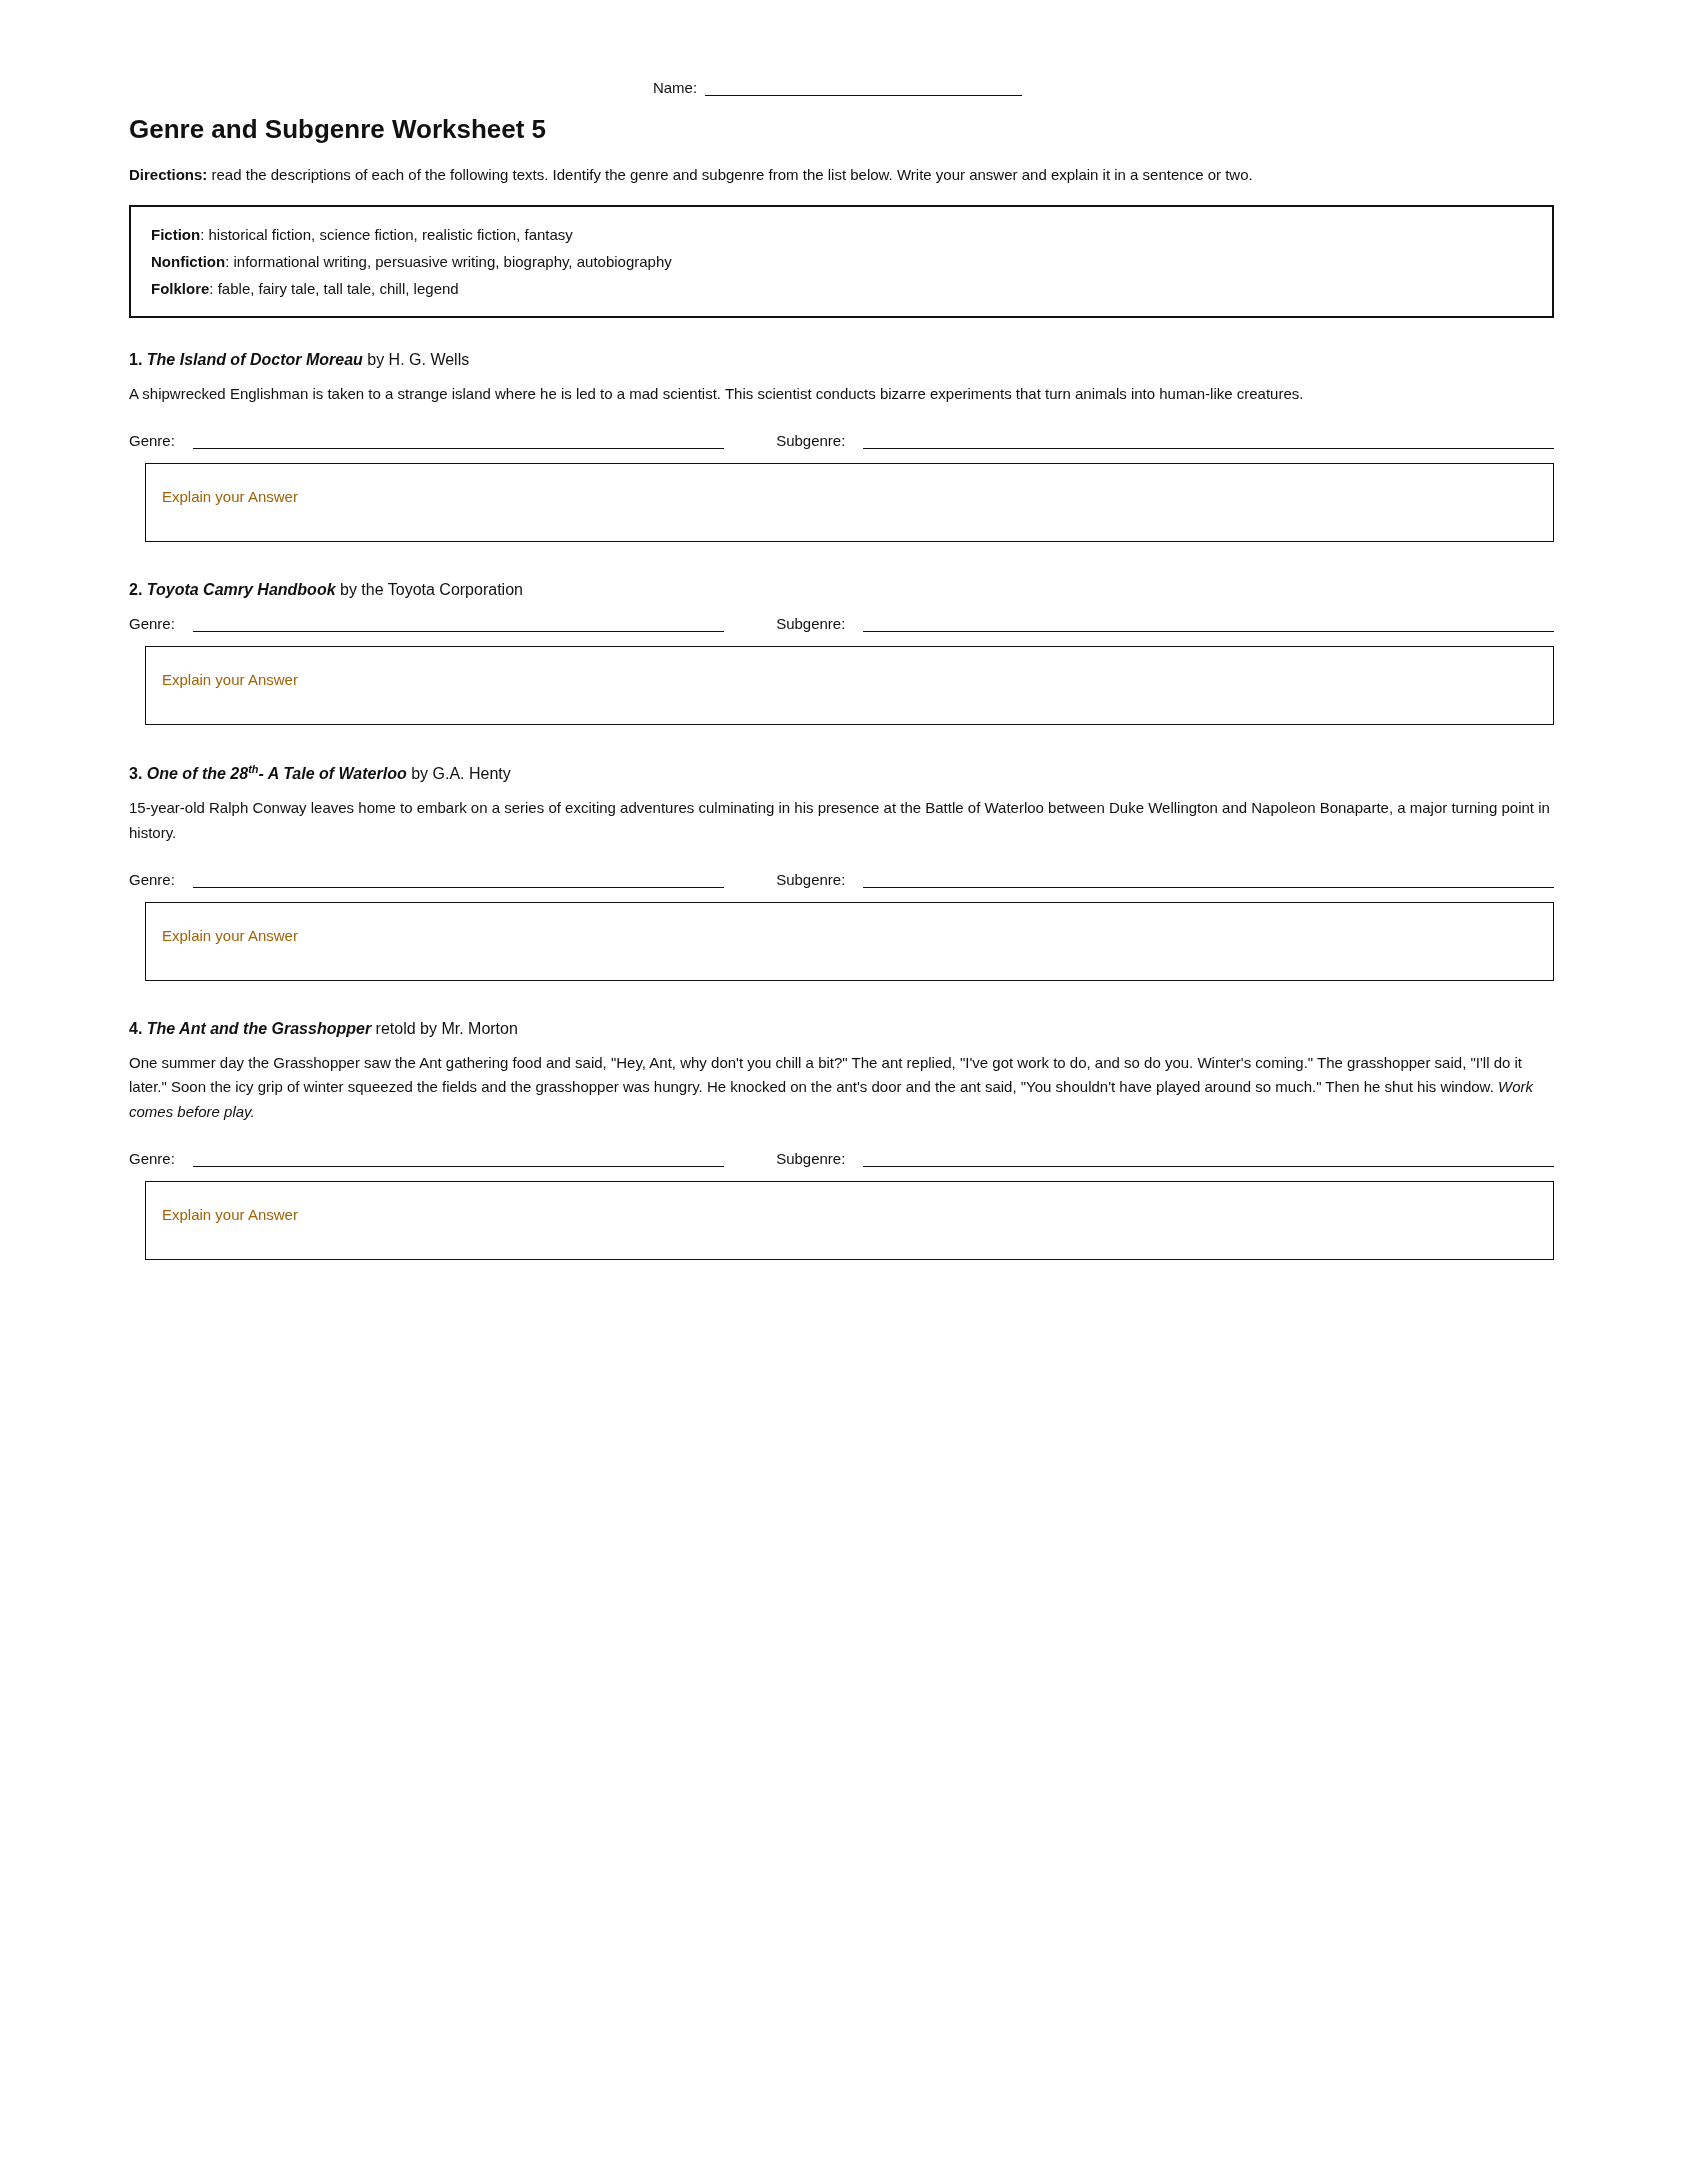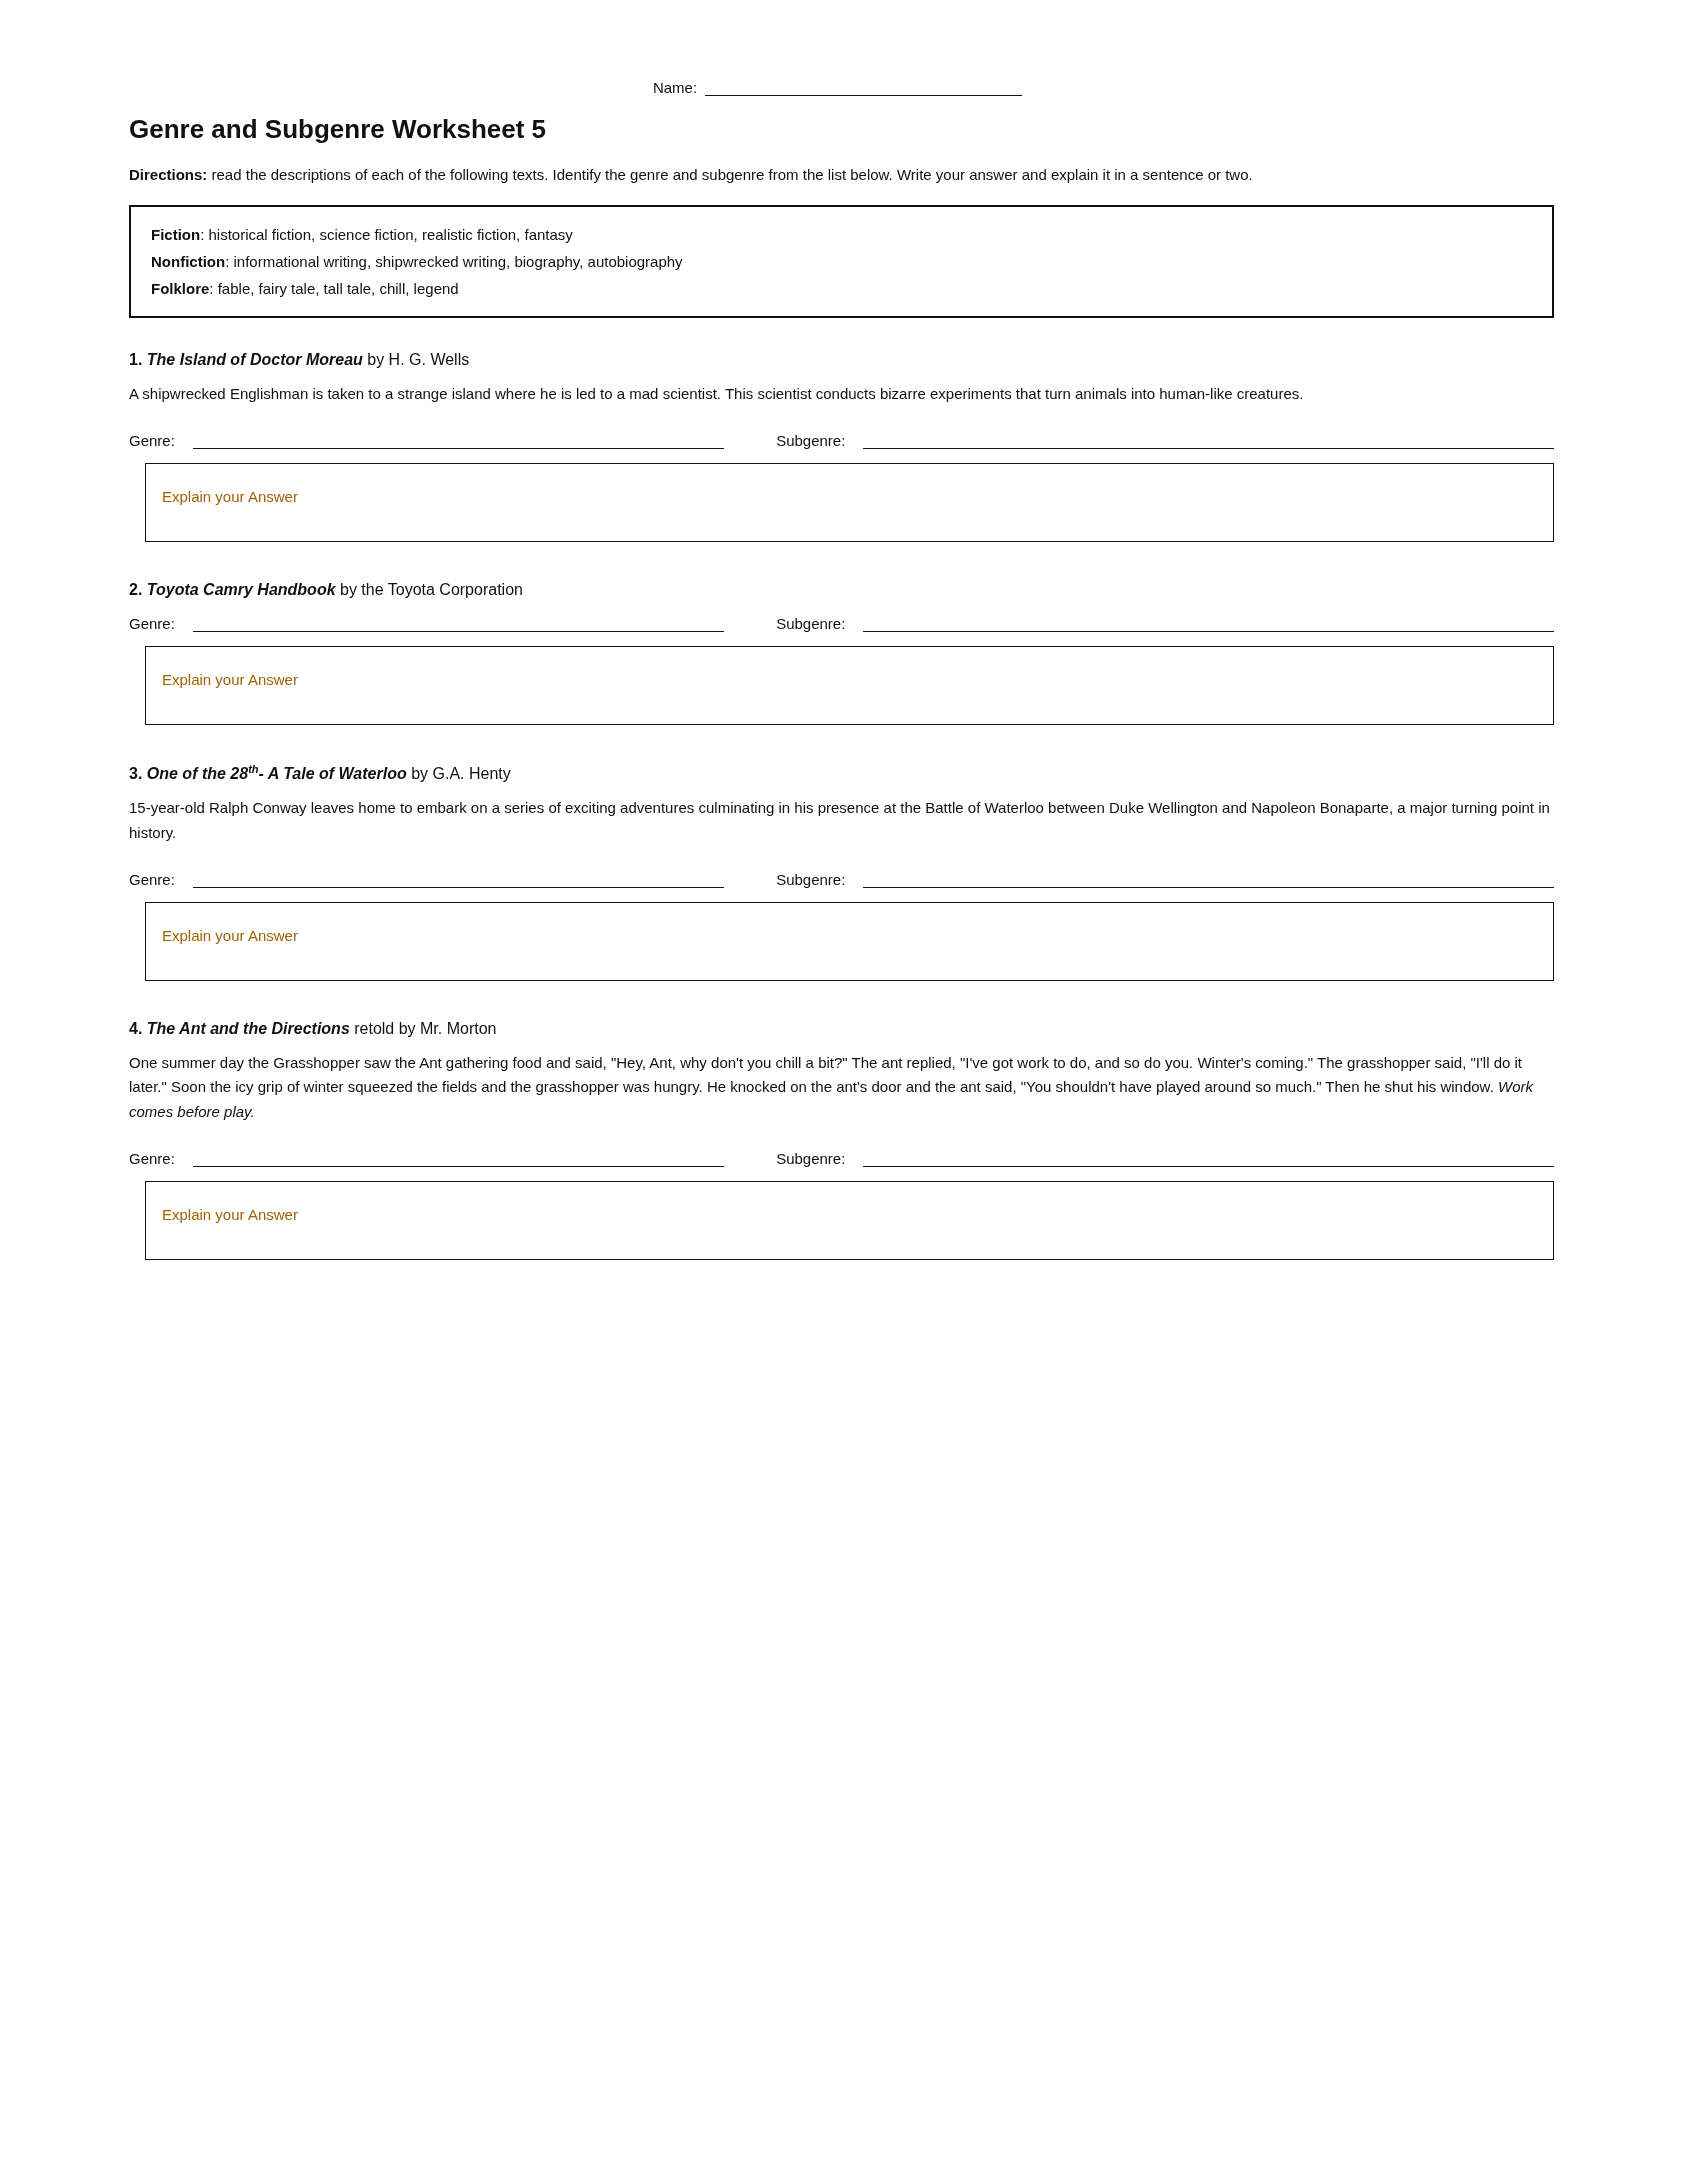--- a/index.html
+++ b/index.html
@@ -151,21 +151,21 @@
 
 <div class="directions">
   <strong>Directions:</strong><span> read the descriptions of each of the following texts. Identify the genre and subgenre from the list below. Write your answer and explain it in a sentence or two.</span>
 </div>
 
 <div class="genre-box">
   <p>
     <strong>Fiction</strong><span>: historical fiction, science fiction, realistic fiction, fantasy</span>
   </p>
   <p>
-    <strong>Nonfiction</strong><span>: informational writing, shipwrecked writing, biography, autobiography</span>
+    <strong>Nonfiction</strong><span>: informational writing, persuasive writing, biography, autobiography</span>
   </p>
   <p>
     <strong>Folklore</strong><span>: fable, fairy tale, tall tale, chill, legend</span>
   </p>
 </div>
 
 <div class="question-block">
   <div class="question-title">
     <span>1. </span><span class="book-title">The Island of Doctor Moreau</span><span class="author"> by H. G. Wells</span>
   </div>
@@ -207,21 +207,21 @@
     <span class="field-label">Subgenre:</span>
     <div class="field-line-end"></div>
   </div>
   <div class="explain-box">
     <span>Explain your Answer</span>
   </div>
 </div>
 
 <div class="question-block">
   <div class="question-title">
-    <span>4. </span><span class="book-title">The Ant and the Directions</span><span class="author"> retold by Mr. Morton</span>
+    <span>4. </span><span class="book-title">The Ant and the Grasshopper</span><span class="author"> retold by Mr. Morton</span>
   </div>
   <div class="question-desc">
     <span>One summer day the Grasshopper saw the Ant gathering food and said, "Hey, Ant, why don't you chill a bit?" The ant replied, "I've got work to do, and so do you. Winter's coming." The grasshopper said, "I'll do it later." Soon the icy grip of winter squeezed the fields and the grasshopper was hungry. He knocked on the ant's door and the ant said, "You shouldn't have played around so much." Then he shut his window. </span><span class="italic-ending">Work comes before play.</span>
   </div>
   <div class="genre-subgenre-row">
     <span class="field-label">Genre:</span>
     <div class="field-line"></div>
     <span class="field-label">Subgenre:</span>
     <div class="field-line-end"></div>
   </div>

